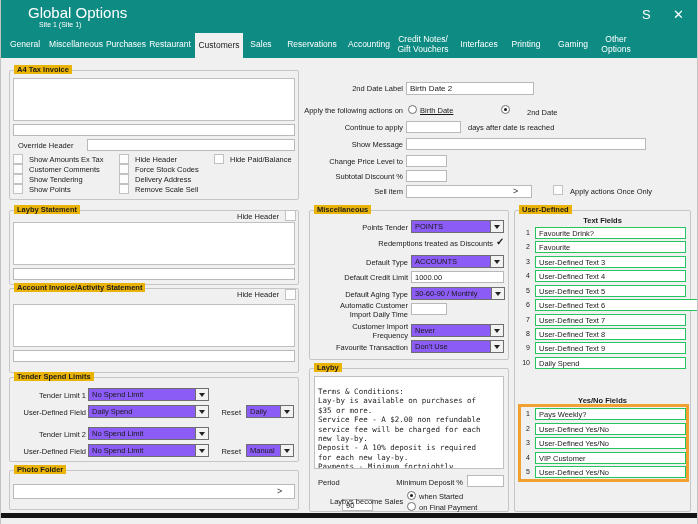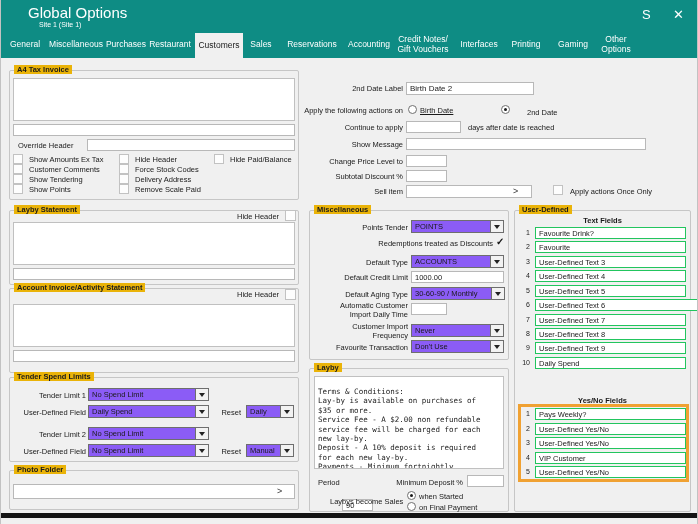--- a/index.html
+++ b/index.html
@@ -83,21 +83,21 @@
   <div class="cb" style="left:12px;top:184px;"></div>
   <div class="lbl" style="left:28px;top:185px;">Show Points</div>
 
   <div class="cb" style="left:118px;top:154px;"></div>
   <div class="lbl" style="left:134px;top:155px;">Hide Header</div>
   <div class="cb" style="left:118px;top:164px;"></div>
   <div class="lbl" style="left:134px;top:165px;">Force Stock Codes</div>
   <div class="cb" style="left:118px;top:174px;"></div>
   <div class="lbl" style="left:134px;top:175px;">Delivery Address</div>
   <div class="cb" style="left:118px;top:184px;"></div>
-  <div class="lbl" style="left:134px;top:185px;">Remove Scale Paid</div>
+  <div class="lbl" style="left:134px;top:185px;">Remove Scale Sell</div>
 
   <div class="cb" style="left:213px;top:154px;"></div>
   <div class="lbl" style="left:229px;top:155px;">Hide Paid/Balance</div>
 
   <div class="grp" style="left:8px;top:210px;width:290px;height:75px;">
     <div class="grp-title">Layby Statement</div>
   </div>
   <div class="lbl" style="left:236px;top:212px;">Hide Header</div>
   <div class="cb" style="left:284px;top:210px;width:11px;height:11px;"></div>
   <div class="ta" style="left:12px;top:222px;width:282px;height:43px;"></div>

